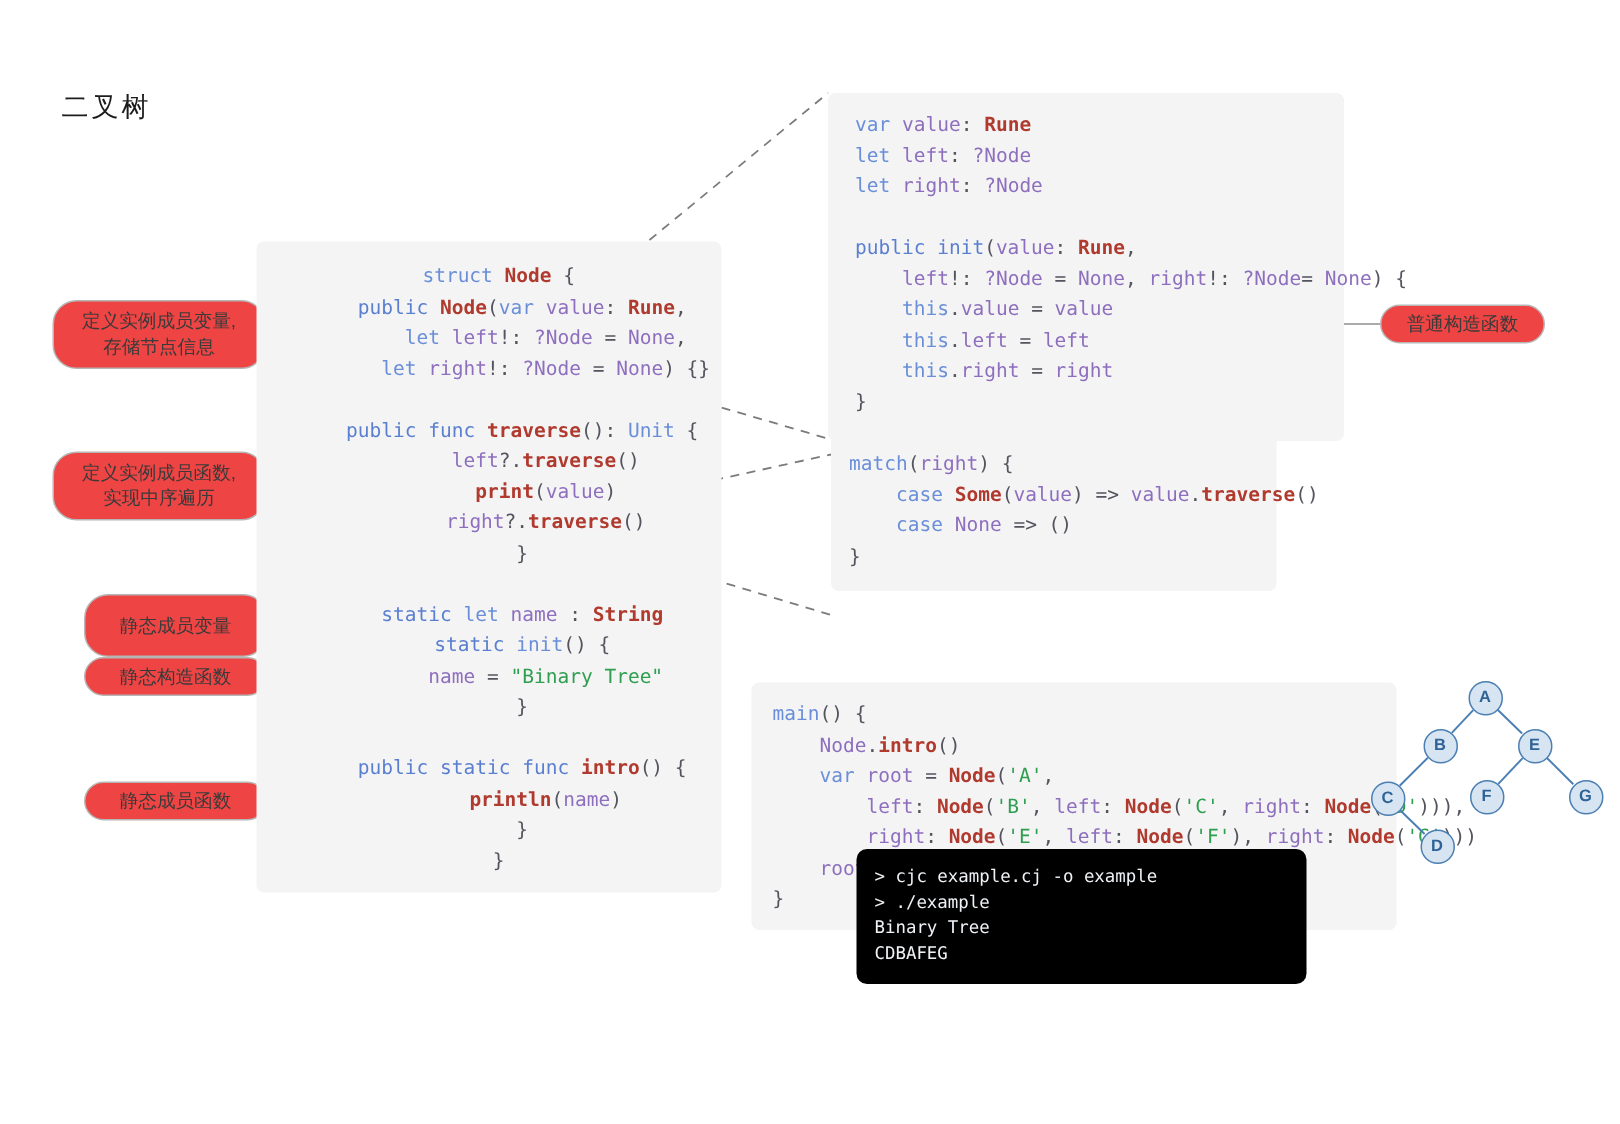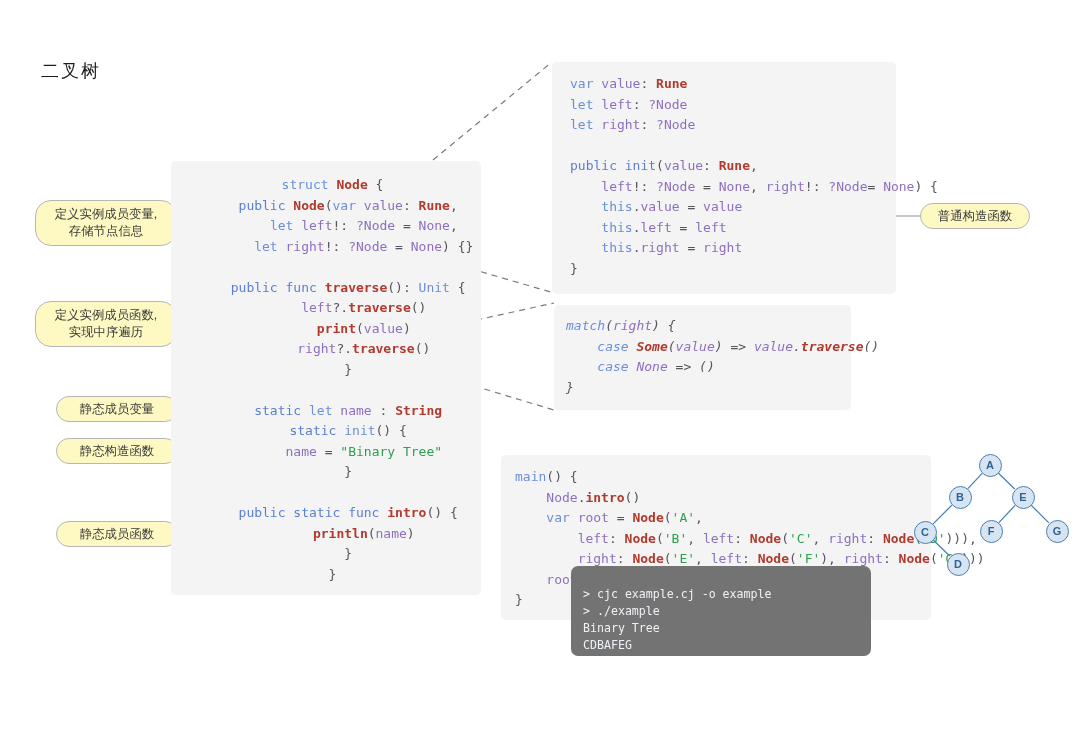--- a/index.html
+++ b/index.html
@@ -47,71 +47,71 @@
     border-radius: 5px;
     font-family: "DejaVu Sans Mono", monospace;
     font-size: 13px;
     line-height: 20.5px;
     white-space: pre;
     color: #3c3c46;
     box-sizing: border-box;
   }
   #panel-struct { left: 171px; top: 161px; width: 310px; height: 434px; padding: 14px 0 0 13px; text-align: center; }
   #panel-init   { left: 552px; top: 62px;  width: 344px; height: 232px; padding: 12px 0 0 18px; }
-  #panel-match  { left: 554px; top: 305px; width: 297px; height: 105px; padding: 11px 0 0 12px; font-style: italic; }
+  #panel-match  { left: 554px; top: 289px; width: 297px; height: 105px; padding: 11px 0 0 12px; }
   #panel-main   { left: 501px; top: 455px; width: 430px; height: 165px; padding: 12px 0 0 14px; }
 
   
   .kw   { color: #6a8fd8; }          
   .kw2  { color: #5b7fd0; }          
   .typ  { color: #b03a2e; font-weight: bold; }  
   .id   { color: #8e6fbe; }          
   .fn   { color: #b03a2e; font-weight: bold; }  
   .pun  { color: #54545e; }          
   .str  { color: #2e9e4f; }          
   .chr  { color: #2e9e4f; }
 
   
   #terminal {
     position: absolute;
     left: 571px;
     top: 566px;
     width: 300px;
     height: 90px;
-    background: #737373;
+    background: #000000;
     border-radius: 7px;
-    padding: 20px 0 0 12px;
+    padding: 10px 0 0 12px;
     box-sizing: border-box;
     font-family: "DejaVu Sans Mono", monospace;
     font-size: 11.6px;
     line-height: 17px;
     color: #eef1f5;
     white-space: pre;
   }
 
   
   .pill {
     position: absolute;
     border: 1px solid #b6b6b6;
     border-radius: 16px;
-    background: #fef9c3;
+    background: #ef4444;
     color: #3a3a3a;
     font-family: "Liberation Sans", sans-serif;
     font-size: 12.4px;
     line-height: 17px;
     text-align: center;
     box-sizing: border-box;
     display: flex;
     align-items: center;
     justify-content: center;
     white-space: pre-line;
   }
   #pill-inst-var  { left: 35px;  top: 200px; width: 142px; height: 46px; }
   #pill-inst-fn   { left: 35px;  top: 301px; width: 142px; height: 46px; }
-  #pill-static-var{ left: 56px;  top: 396px; width: 122px; height: 26px; }
+  #pill-static-var{ left: 56px;  top: 396px; width: 122px; height: 42px; }
   #pill-static-ini{ left: 56px;  top: 438px; width: 122px; height: 26px; }
   #pill-static-fn { left: 56px;  top: 521px; width: 122px; height: 26px; }
   #pill-normal-ini{ left: 920px; top: 203px; width: 110px; height: 26px; }
 
   
   #overlay {
     position: absolute;
     left: 0; top: 0;
     width: 1080px; height: 749px;
     pointer-events: none;

